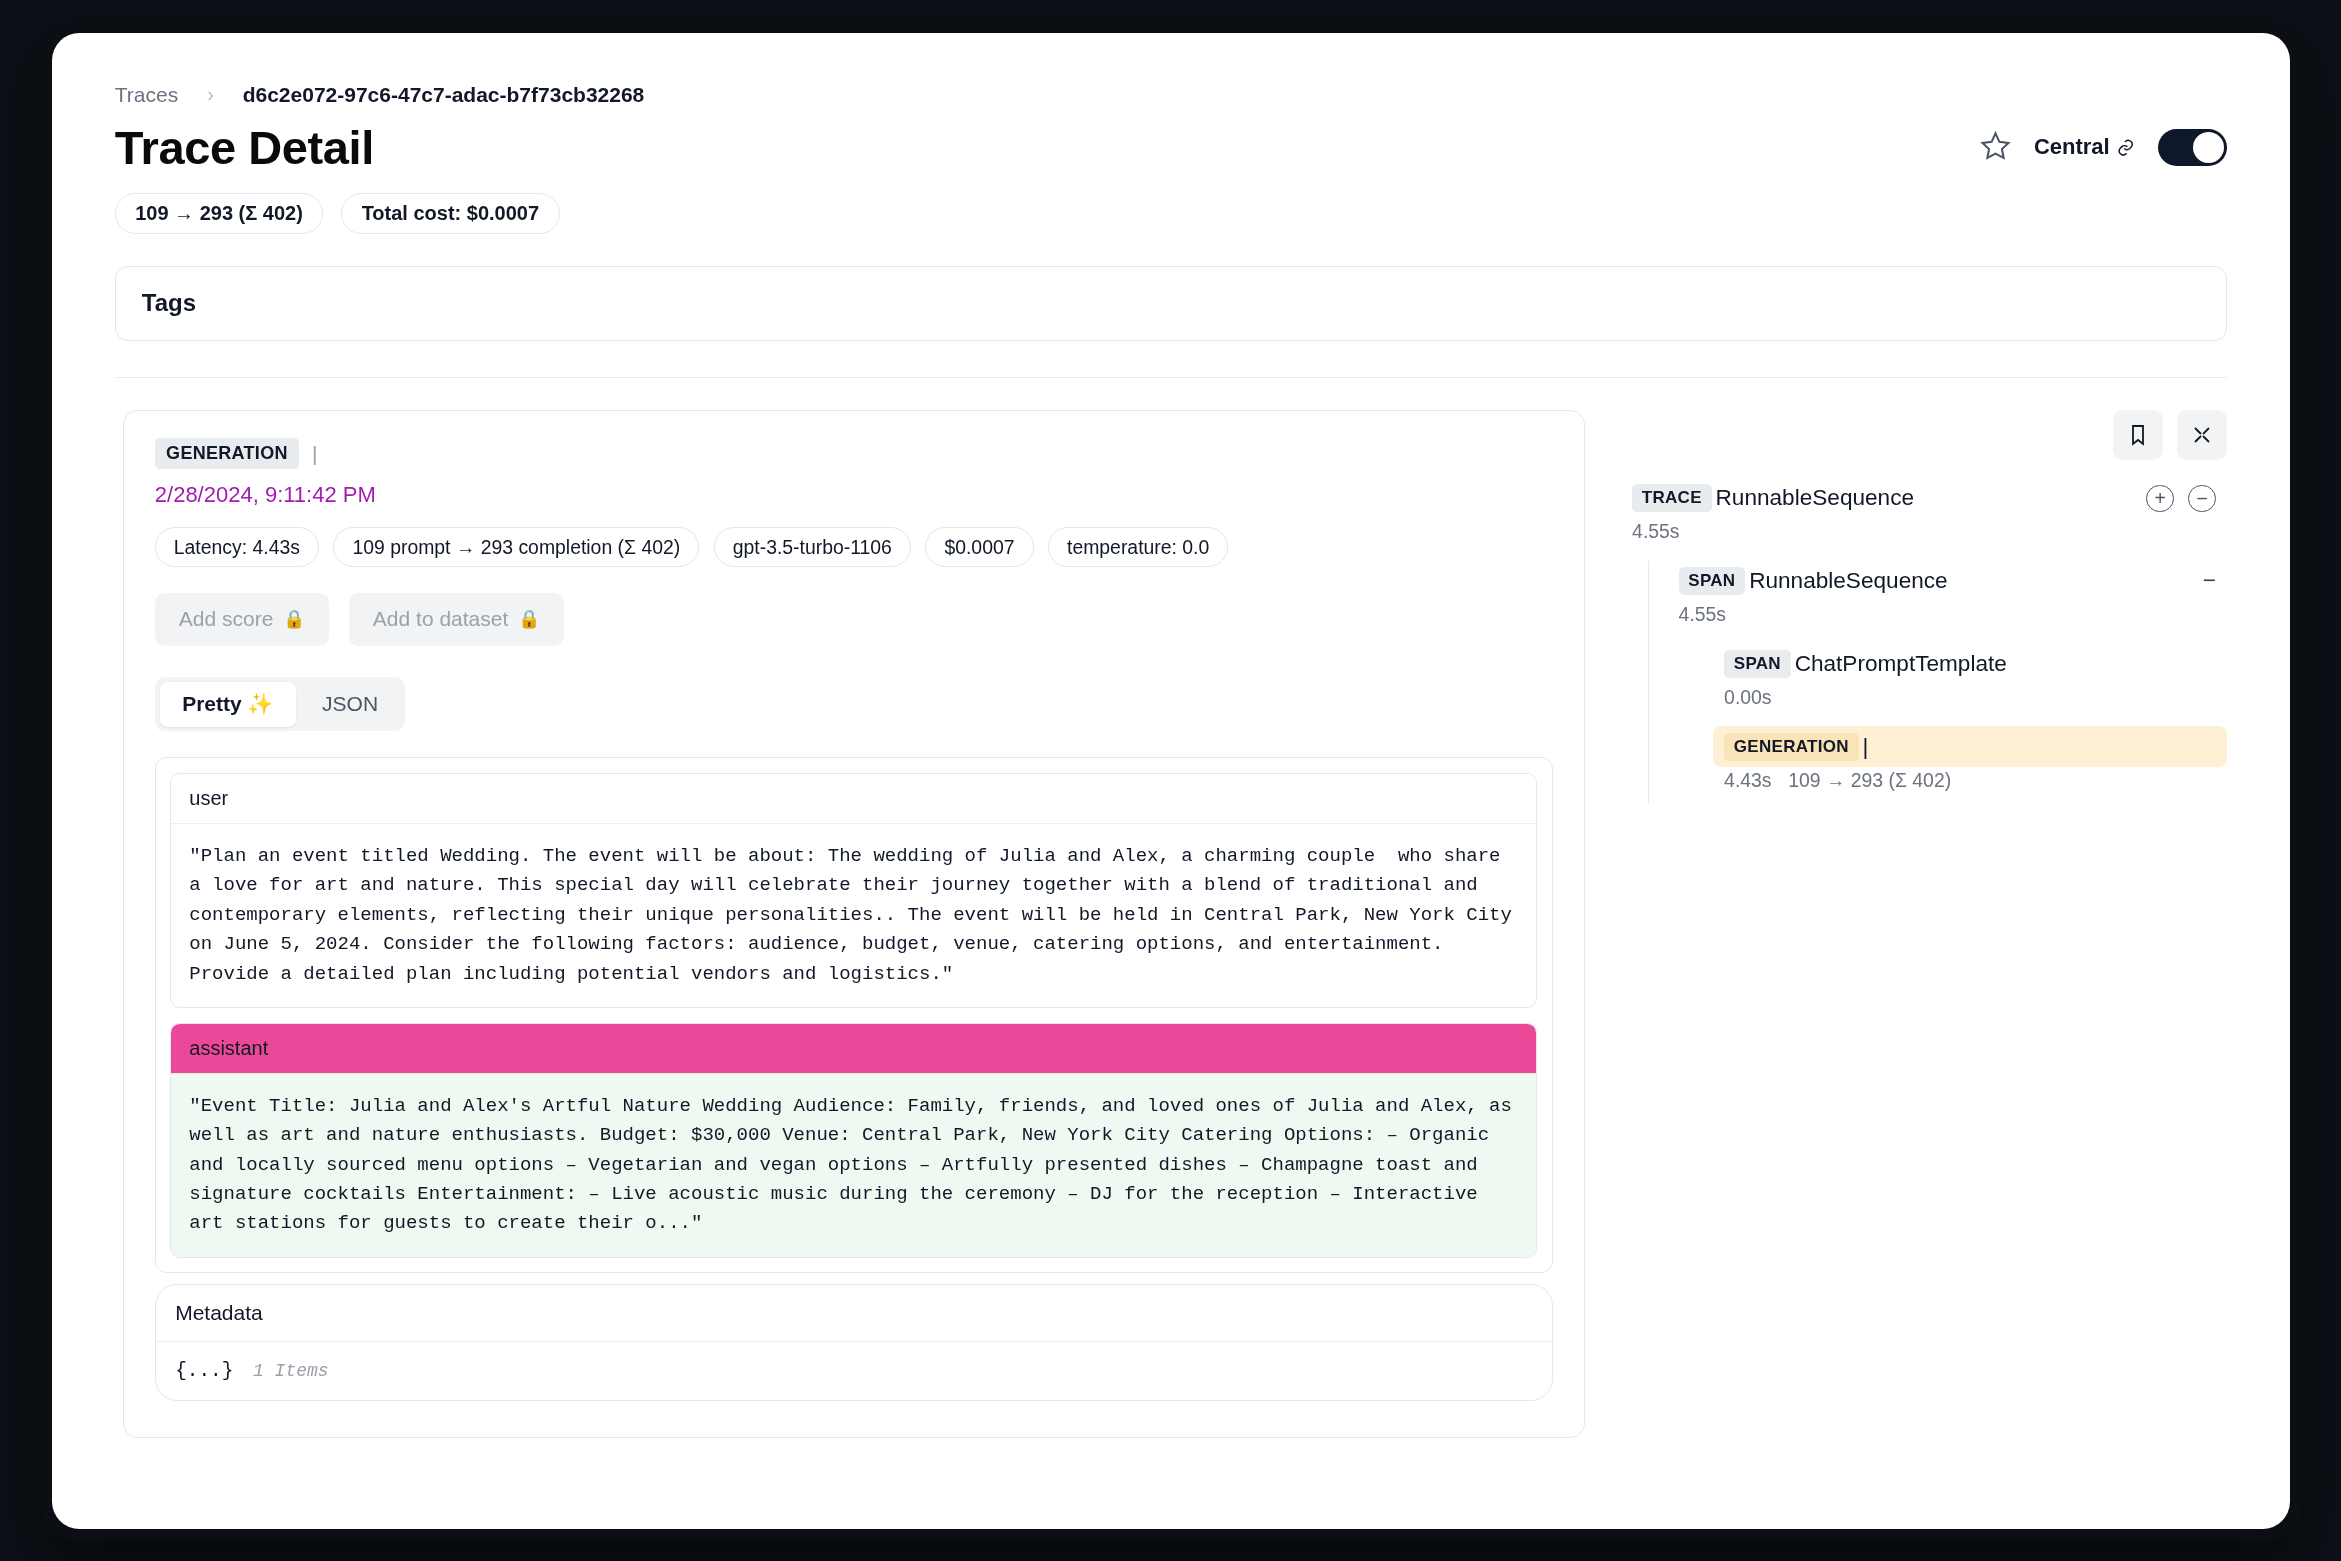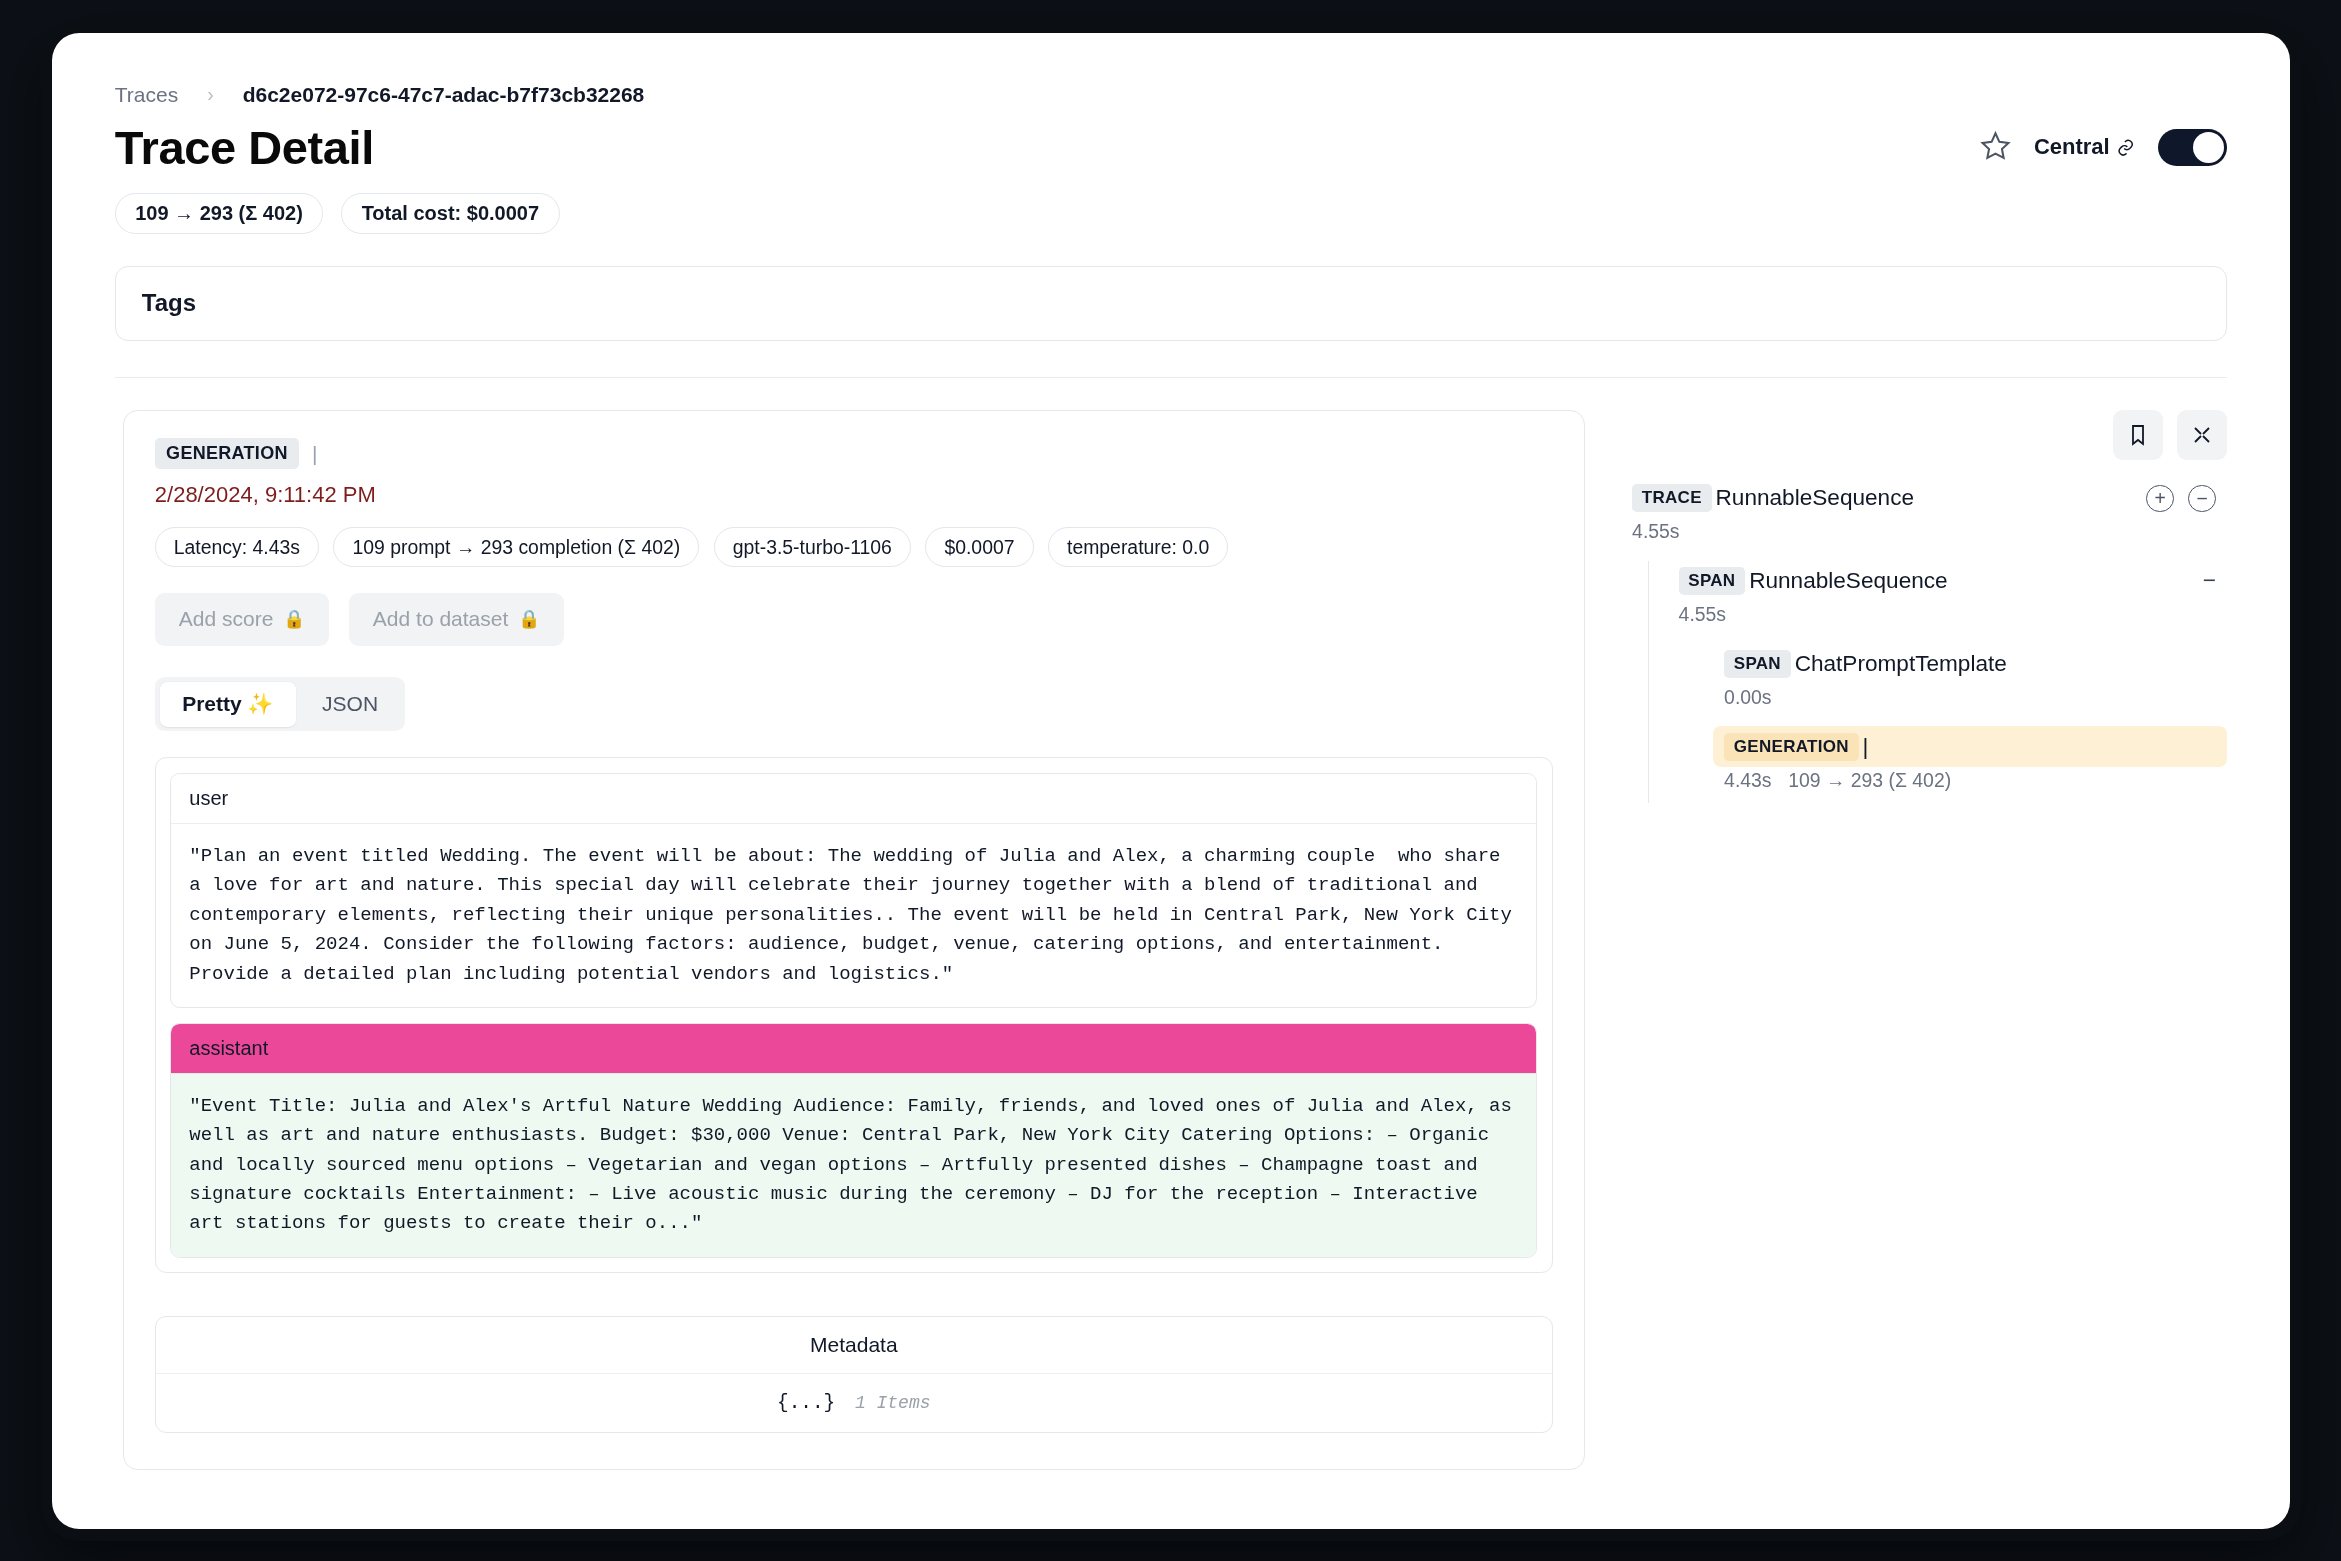--- a/index.html
+++ b/index.html
@@ -139,21 +139,21 @@
     font-size: 18px;
     font-weight: 700;
     letter-spacing: 0.3px;
     padding: 4.8px 11.3px;
     border-radius: 4.8px;
   }
   .badge-sep { color: #9aa2ad; font-size: 21px; }
   .timestamp {
     margin-top: 13px;
     font-size: 22px;
-    color: #7f1d1d;
+    color: #a21caf;
     font-weight: 400;
   }
 
   .meta-chips { display: flex; flex-wrap: wrap; gap: 14.5px; margin-top: 19.4px; }
   .meta-chip {
     border: 0.8px solid #e3e6ea;
     border-radius: 807px;
     padding: 7.3px 18px;
     font-size: 19.4px;
     color: #111827;
@@ -216,25 +216,24 @@
     font-size: 19px;
     line-height: 1.55;
     color: #111827;
     white-space: pre-wrap;
     word-break: break-word;
   }
   .msg-block.assistant .msg-role { background: #ec4899; border-bottom-color: #dcf0e2; }
   .msg-block.assistant .msg-body { background: #eefaf1; }
 
   .metadata-wrap {
-    margin-top: 43px;
+    margin-top: 11px;
     border: 0.8px solid #e5e7eb;
-    border-radius: 11px;
+    border-radius: 22px;
     overflow: hidden;
-    text-align: center;
   }
   .metadata-head {
     padding: 16px 19.4px;
     font-size: 21px;
     color: #111827;
     border-bottom: 0.8px solid #eceef1;
   }
   .metadata-body {
     padding: 18px 19.4px;
     font-family: "Liberation Mono", monospace;

